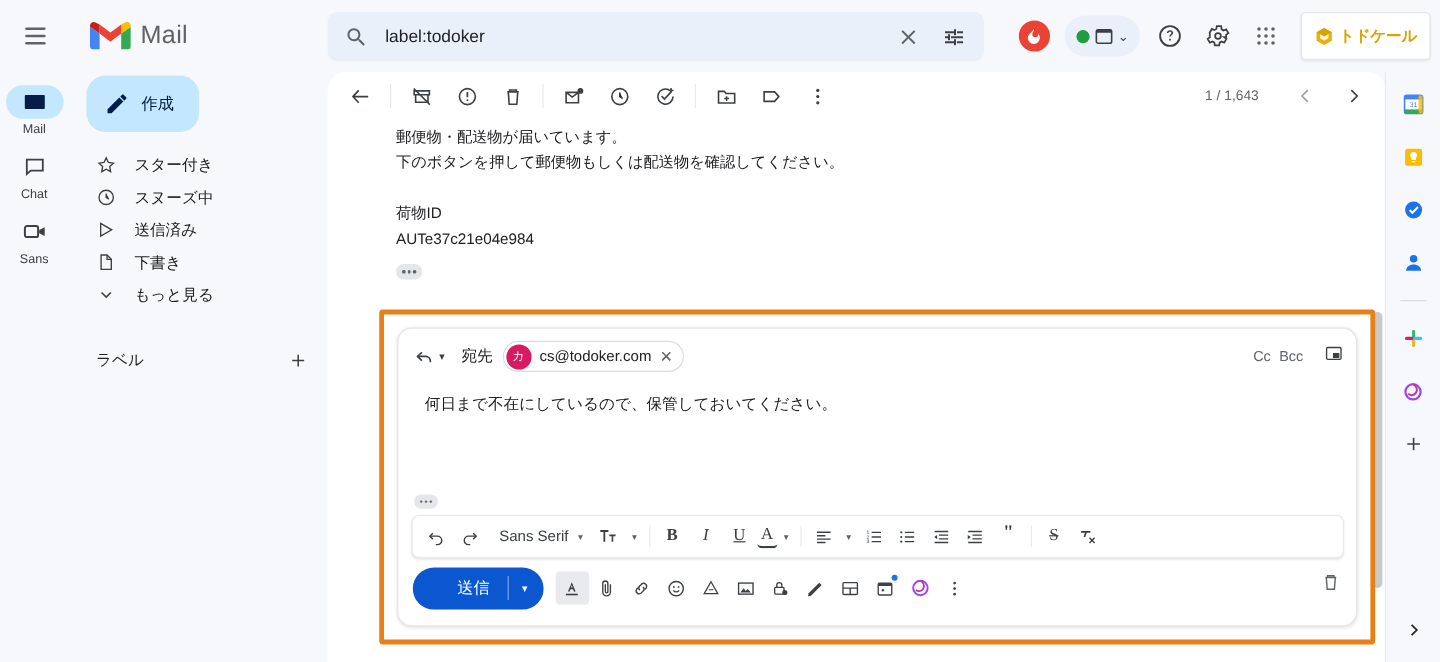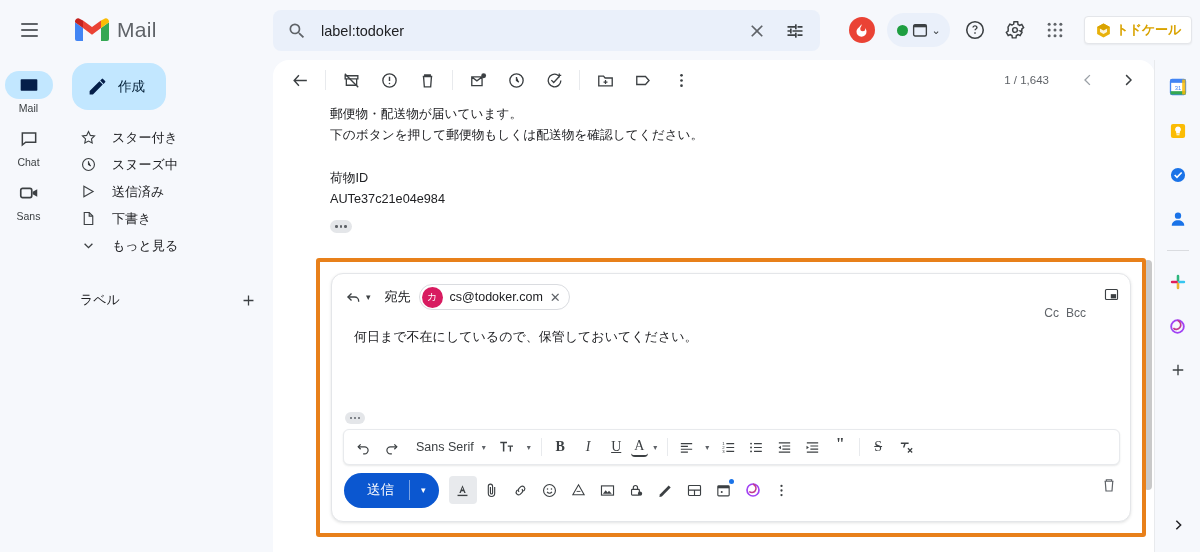--- a/index.html
+++ b/index.html
@@ -24,21 +24,21 @@
   .search-text { flex: 1; font-size: 14.5px; color: #202124; margin-left: 14px; background: transparent;
                  border: none; outline: none; font-family: inherit; }
   .icon-btn { width: 38px; height: 38px; border-radius: 50%; display: flex; align-items: center;
               justify-content: center; cursor: pointer; background: transparent; border: none; flex: none; }
 
   .right-head { position: absolute; right: 8px; top: 8px; height: 44px; display: flex; align-items: center; gap: 2px; }
   .status-pill { display: flex; align-items: center; gap: 3px; background: #eaf0fa; border-radius: 20px;
                  height: 34px; padding: 0 9px 0 10px; margin: 0 4px; cursor: pointer; }
   .green-dot { width: 11px; height: 11px; border-radius: 50%; background: #1e9e41; }
   .brand-btn { display: flex; align-items: center; gap: 4px; background: #fff; border: 1px solid #e4e6ea;
-               border-radius: 4px; height: 28px; padding: 0 10px; margin-left: 8px; box-shadow: 0 1px 2px rgba(0,0,0,.06);
+               border-radius: 4px; height: 40px; padding: 0 10px; margin-left: 8px; box-shadow: 0 1px 2px rgba(0,0,0,.06);
                cursor: pointer; }
   .brand-btn .bname { font-size: 13px; color: #d9a300; font-weight: bold; letter-spacing: -.2px; }
   .red-badge { width: 26px; height: 26px; border-radius: 50%; background: #ea4335; display: flex;
                align-items: center; justify-content: center; color: #fff; font-size: 11px; margin-right: 6px; cursor: pointer; }
 
   
   .rail { position: absolute; left: 0; top: 60px; width: 57px; height: 492px; background: #f6f8fc;
           display: flex; flex-direction: column; align-items: center; padding-top: 8px; gap: 2px; }
   .rail-item { width: 56px; display: flex; flex-direction: column; align-items: center; padding: 3px 0 6px;
                cursor: pointer; }
@@ -82,42 +82,42 @@
            border: 1px solid #e4e6e9; border-radius: 12px; box-shadow: 0 1px 3px rgba(60,64,67,.15); z-index: 20; }
   .reply-head { height: 46px; display: flex; align-items: center; padding: 0 14px 0 12px; position: relative; }
   .reply-arrow { display: flex; align-items: center; gap: 3px; cursor: pointer; }
   .toLabel { font-size: 13px; color: #202124; margin-left: 14px; }
   .chip { display: flex; align-items: center; gap: 7px; height: 26px; background: #fff; border: 1px solid #dadce0;
           border-radius: 14px; padding: 0 8px 0 2px; margin-left: 8px; }
   .chip-avatar { width: 21px; height: 21px; border-radius: 50%; background: #d81b60; color: #fff; font-size: 10px;
                  display: flex; align-items: center; justify-content: center; }
   .chip-mail { font-size: 12.5px; color: #202124; }
   .chip-x { cursor: pointer; color: #5f6368; font-size: 13px; line-height: 1; }
-  .ccbcc { position: absolute; right: 44px; top: 0; height: 46px; display: flex; align-items: flex-end; gap: 7px; }
+  .ccbcc { position: absolute; right: 44px; top: 0; height: 46px; display: flex; align-items: center; gap: 7px; }
   .ccbcc span { font-size: 12px; color: #5f6368; cursor: pointer; }
   .popout { position: absolute; right: 10px; top: 12px; cursor: pointer; }
 
   .reply-body { padding: 7px 0 0 22px; height: 86px; }
   .reply-body p { font-size: 13px; color: #202124; line-height: 20px; }
   .quote-btn { width: 20px; height: 12px; background: #e4e6e9; border-radius: 6px; display: flex; align-items: center;
                justify-content: center; margin: 6px 0 0 13px; cursor: pointer; }
   .quote-btn i { width: 2.3px; height: 2.3px; background: #5f6368; border-radius: 50%; margin: 0 1px; display: block; }
 
   .fmtbar { margin: 5px 10px 0 11px; height: 36px; background: #fff; border: 1px solid #e8eaed; border-radius: 6px;
             box-shadow: 0 1px 2px rgba(60,64,67,.12); display: flex; align-items: center; padding: 0 6px; gap: 1px; }
   .fmt { width: 27px; height: 27px; display: flex; align-items: center; justify-content: center; border-radius: 4px;
          cursor: pointer; color: #3c4043; font-size: 14px; flex: none; }
   .fontsel { display: flex; align-items: center; gap: 8px; padding: 0 7px 0 10px; height: 27px; cursor: pointer;
              border-radius: 4px; }
   .fontsel span { font-size: 12.5px; color: #3c4043; }
   .fbar-sep { width: 1px; height: 18px; background: #e8eaed; margin: 0 4px; flex: none; }
 
   .sendrow { display: flex; align-items: center; padding: 0 10px 0 12px; height: 50px; position: relative; }
   .sendbtn { display: flex; align-items: center; height: 35px; background: #0b57d0; border-radius: 18px; cursor: pointer; }
-  .sendbtn .slabel { font-size: 13.5px; color: #fff; padding: 0 15px 0 23px; }
+  .sendbtn .slabel { font-size: 13.5px; color: #fff; padding: 0 15px 0 37px; }
   .send-div { width: 1px; height: 20px; background: rgba(255,255,255,.45); }
   .sendbtn .scaret { padding: 0 13px 0 11px; color: #fff; font-size: 9px; }
   .srow-icons { display: flex; align-items: center; gap: 1px; margin-left: 10px; }
   .srow-ico { width: 28px; height: 28px; display: flex; align-items: center; justify-content: center;
               border-radius: 4px; cursor: pointer; position: relative; }
   .srow-ico.sel { background: #e8eaed; }
   .bluedot { position: absolute; top: 3px; right: 4px; width: 5px; height: 5px; background: #1a73e8; border-radius: 50%; }
   .trash-right { position: absolute; right: 12px; top: 11px; cursor: pointer; }
 
   

